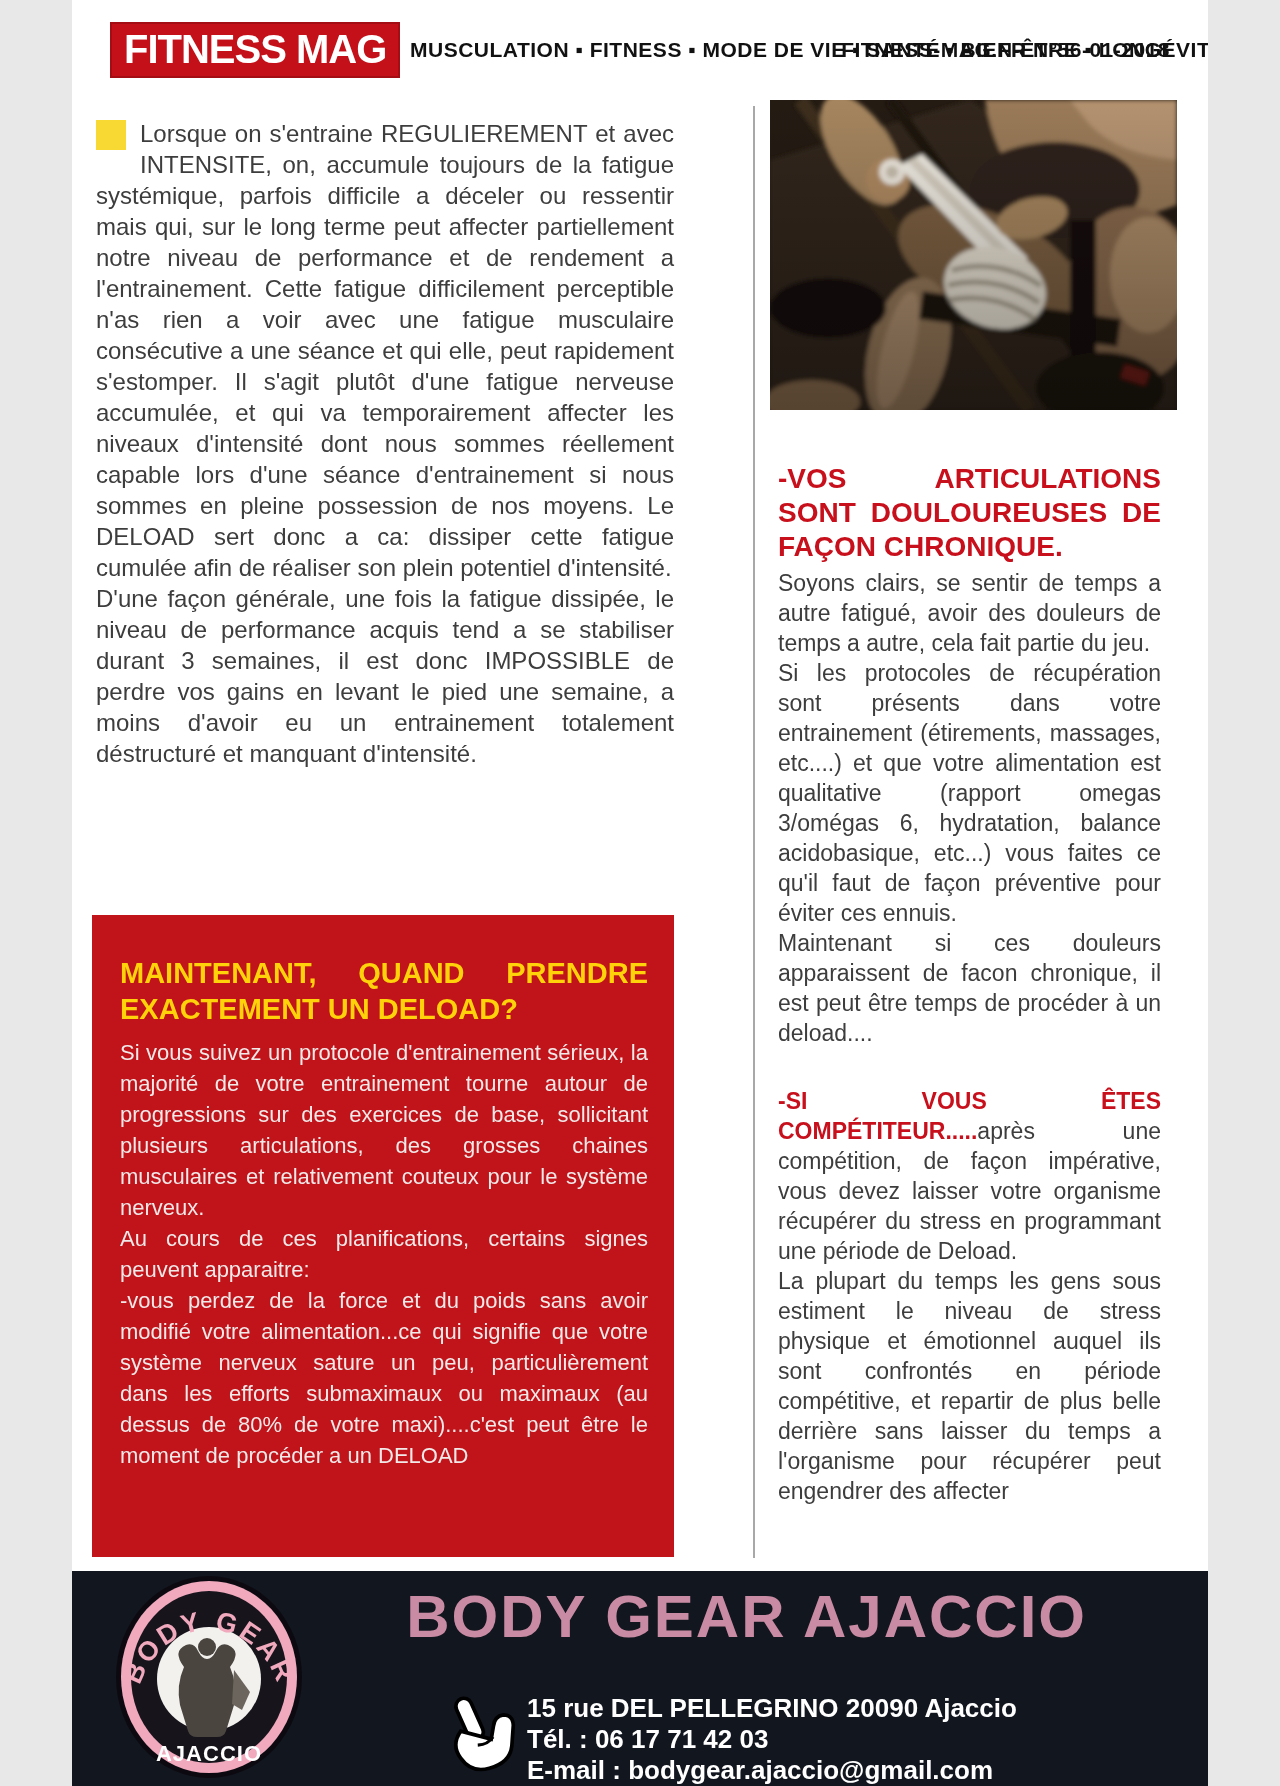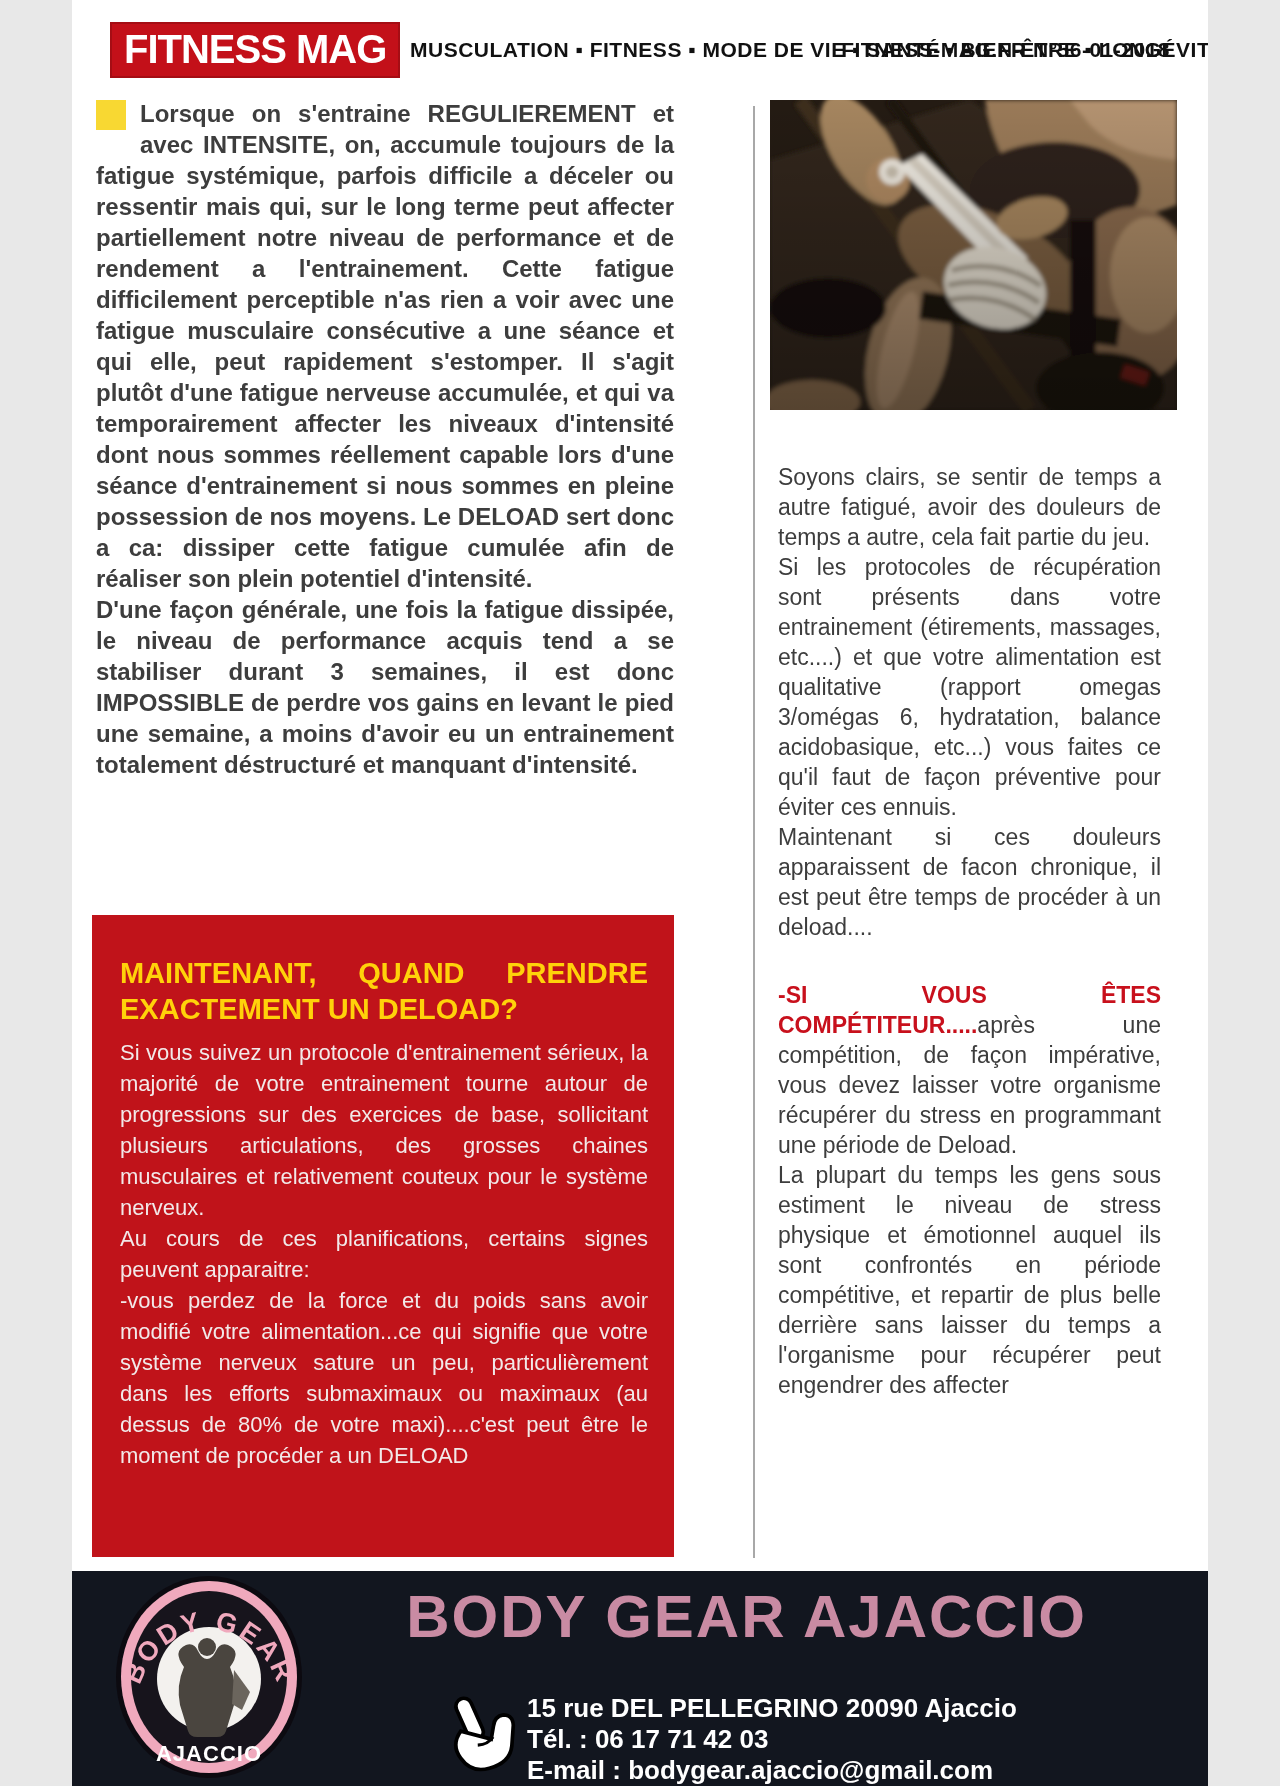--- a/index.html
+++ b/index.html
@@ -19,21 +19,21 @@
   .categories {
     position:absolute; left:300px; top:16px; font-size:21px; font-weight:bold;
     color:#111; letter-spacing:0.5px; white-space:nowrap;
   }
   .issue {
     position:absolute; right:0; top:16px; font-size:21px; font-weight:bold;
     color:#111; letter-spacing:0.5px; white-space:nowrap;
   }
   
   .col-divider { position:absolute; left:681px; top:106px; width:2px; height:1452px; background:#a8a8a8; }
-  .left-col  { position:absolute; left:24px;  top:98px; width:578px;font-weight:bold; }
+  .left-col  { position:absolute; left:24px;  top:118px; width:578px; }
   .right-col { position:absolute; left:706px; top:100px; width:383px; }
   .body-text { font-size:24px; line-height:31px; text-align:justify; color:#3d3d3d; }
   .right-col .body-text { font-size:23px; line-height:30px; }
   .lead-square {
     float:left; width:30px; height:30px; background:#f8d832; margin:2px 14px 2px 0;
   }
   
   .red-box {
     position:absolute; left:20px; top:915px; width:582px; height:642px;
     background:#c0131a; padding:40px 26px 0 28px;
@@ -150,20 +150,21 @@
 
           <ellipse cx="330" cy="288" rx="64" ry="36" fill="#1a120c"></ellipse>
           <rect x="352" y="268" width="26" height="14" fill="#6e1a15" transform="rotate(18 365 275)"></rect>
 
           <ellipse cx="42" cy="302" rx="48" ry="22" fill="#8a6c4e"></ellipse>
         </g>
         <rect width="407" height="310" fill="url(#shade)"></rect>
       </svg>
     </div>
 
+    <div class="red-heading">-VOS ARTICULATIONS SONT DOULOUREUSES DE FAÇON CHRONIQUE.</div>
     <p class="body-text">Soyons clairs, se sentir de temps a autre fatigué, avoir des douleurs de temps a autre, cela fait partie du jeu.</p>
     <p class="body-text">Si les protocoles de récupération sont présents dans votre entrainement (étirements, massages, etc....) et que votre alimentation est qualitative (rapport omegas 3/omégas 6, hydratation, balance acidobasique, etc...) vous faites ce qu'il faut de façon préventive pour éviter ces ennuis.</p>
     <p class="body-text">Maintenant si ces douleurs apparaissent de facon chronique, il est peut être temps de procéder à un deload....</p>
 
     <p class="body-text section-gap"><span class="red-inline">-SI VOUS ÊTES COMPÉTITEUR.....</span><span>après une compétition, de façon impérative, vous devez laisser votre organisme récupérer du stress en programmant une période de Deload.</span></p>
     <p class="body-text">La plupart du temps les gens sous estiment le niveau de stress physique et émotionnel auquel ils sont confrontés en période compétitive, et repartir de plus belle derrière sans laisser du temps a l'organisme pour récupérer peut engendrer des affecter</p>
   </div>
 
   <div class="footer">
 

